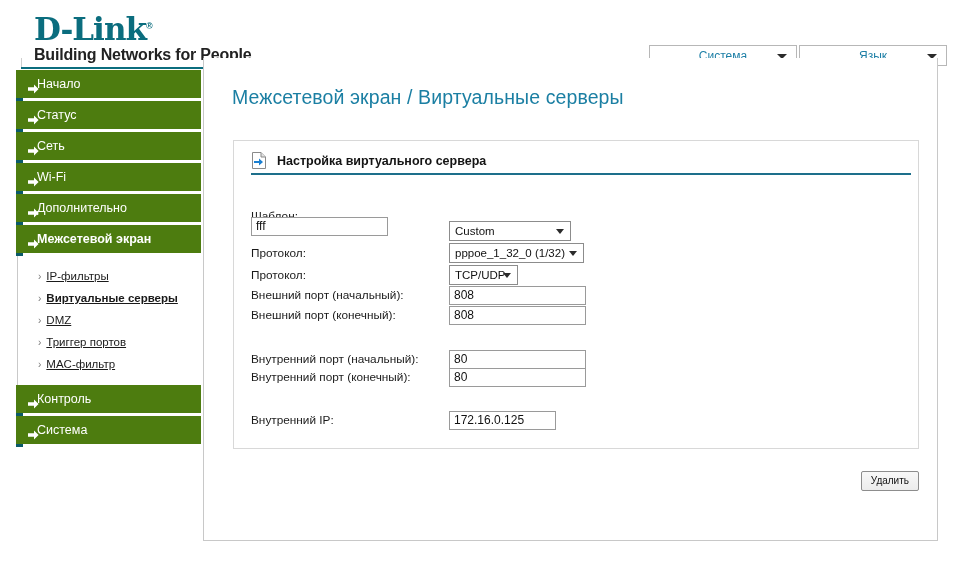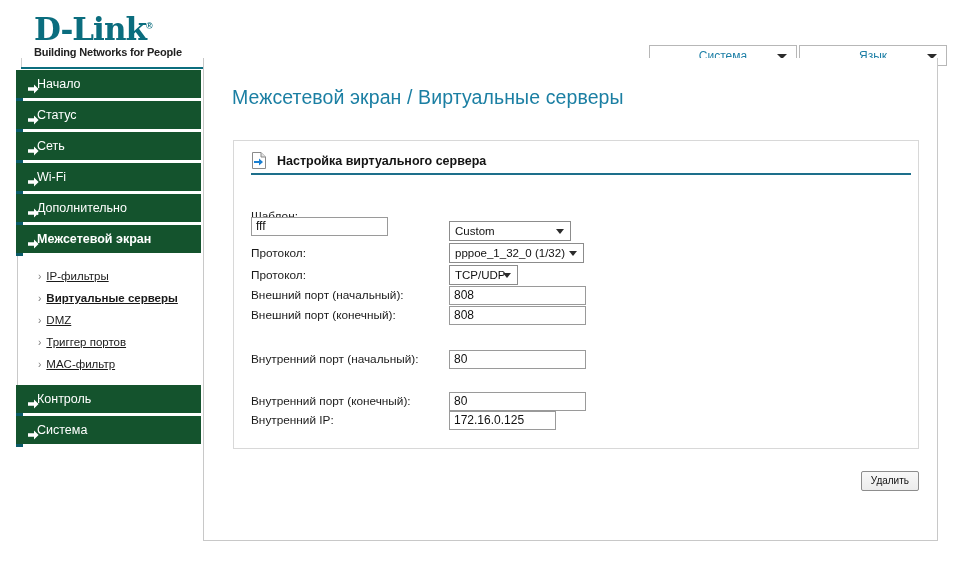--- a/index.html
+++ b/index.html
@@ -25,21 +25,21 @@
     color: #0b6d7e;
     line-height: 32px;
     white-space: nowrap;
   }
   .logo-tm {
     font-size: 9px; vertical-align: super; font-family: "Liberation Sans", sans-serif;
   }
   .logo-tag {
     font-family: "Liberation Sans", sans-serif;
     font-weight: bold;
-    font-size: 11px;
+    font-size: 16px;
     color: #222222;
     letter-spacing: -0.2px;
     margin-top: 1px;
     white-space: nowrap;
   }
   .logo-underline {
     position: absolute; left: 21px; top: 67px;
     width: 304px; height: 2px;
     background: #0b6d7e;
   }
@@ -75,21 +75,21 @@
   
   .sidebar {
     position: absolute; left: 0px; top: 70px;
     width: 203px;
   }
   .nav-btn {
     position: relative;
     margin: 0 0 0 16px;
     width: 185px;
     height: 28px;
-    background: #14532d;
+    background: #4d7c0f;
     color: #ffffff;
     font-size: 12.5px;
     display: flex; align-items: center;
     padding-left: 12px;
     margin-bottom: 3px;
   }
   .nav-btn.active { font-weight: bold; }
   .nav-btn .arrow {
     width: 0; height: 0; margin-right: 9px;
     position: relative; top: 0px;
@@ -310,21 +310,21 @@
     </div>
   </div>
 
   <div class="field-row" style="top:349px;">
     <div class="field-label">Внутренний порт (начальный):</div>
     <div class="ctl">
       <input class="txt" style="width: 137px;" type="text" value="80">
     </div>
   </div>
 
-  <div class="field-row" style="top:391px;">
+  <div class="field-row" style="top:367px;">
     <div class="field-label">Внутренний порт (конечный):</div>
     <div class="ctl">
       <input class="txt" style="width: 137px;" type="text" value="80">
     </div>
   </div>
 
   <div class="field-row" style="top:410px;">
     <div class="field-label">Внутренний IP:</div>
     <div class="ctl">
       <input class="txt" style="width: 107px;" type="text" value="172.16.0.125">

